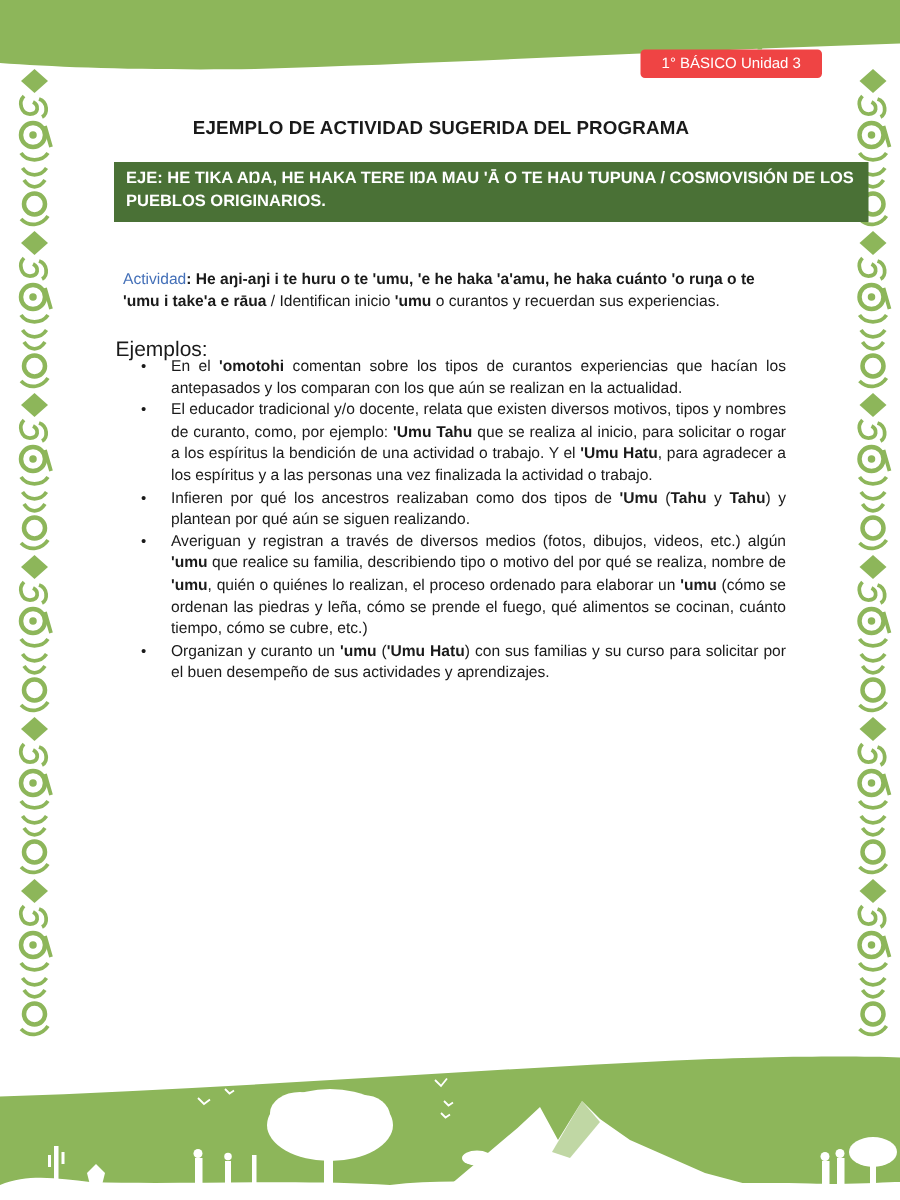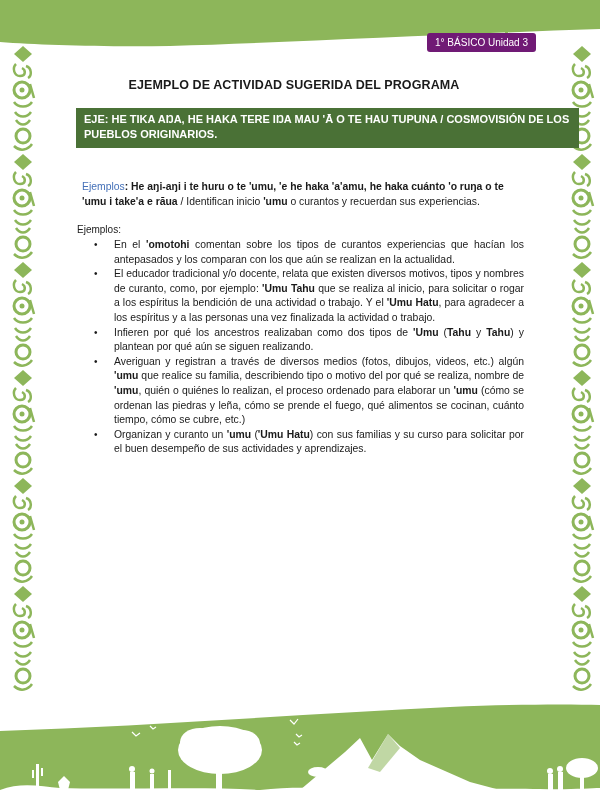--- a/index.html
+++ b/index.html
@@ -4,22 +4,22 @@
 <style>
   html, body { margin: 0; padding: 0; }
   body {
     width: 600px; height: 800px; position: relative; overflow: hidden;
     background: #ffffff;
     font-family: "Liberation Sans", sans-serif;
     color: #1a1a1a;
   }
   .banner { position: absolute; left: 0; top: 0; width: 600px; height: 60px; }
   .unit-tab {
-    position: absolute; left: 427px; top: 33px; width: 109px; height: 19px;
-    background: #701a75; border-radius: 3px;
+    position: absolute; left: 427px; top: 33px; width: 121px; height: 19px;
+    background: #ef4444; border-radius: 3px;
     color: #ffffff; font-size: 10px; line-height: 19px; text-align: center;
   }
   .unit-tab::before {
     content: ""; position: absolute; left: 78px; top: -6px; width: 3px; height: 6px; background: #8db65a;
   }
   .border-strip { position: absolute; top: 46px; width: 26px; height: 672px; }
   .border-left { left: 10px; }
   .border-right { left: 569px; }
   .title {
     position: absolute; left: 0; top: 78px; width: 588px; text-align: center;
@@ -30,21 +30,21 @@
     background: #4a7136; box-sizing: border-box; padding: 4px 8px;
     color: #ffffff; font-size: 11px; font-weight: bold; line-height: 15px;
   }
   .actividad {
     position: absolute; left: 82px; top: 179px; width: 440px;
     font-size: 10.4px; line-height: 15px;
   }
   .act-label { color: #4470b8; }
   .b { font-weight: bold; }
   .ejemplos-label {
-    position: absolute; left: 77px; top: 224px; font-size: 10px;
+    position: absolute; left: 77px; top: 224px; font-size: 14px;
   }
   .list {
     position: absolute; left: 77px; top: 238px; width: 447px; margin: 0; padding: 0; list-style: none;
     font-size: 10.4px; line-height: 14.6px;
   }
   .list li { position: relative; padding-left: 37px; text-align: justify; }
   .list li .dot {
     position: absolute; left: 17px; top: 0; font-size: 10px;
   }
   .footer { position: absolute; left: 0; top: 690px; width: 600px; height: 110px; }
@@ -87,21 +87,21 @@
     <use href="#orn" y="540"></use>
 </svg>
 
 <div class="title">EJEMPLO DE ACTIVIDAD SUGERIDA DEL PROGRAMA</div>
 
 <div class="eje-box">
   <span>EJE: HE TIKA AŊA, HE HAKA TERE IŊA MAU 'Ā O TE HAU TUPUNA / COSMOVISIÓN DE LOS PUEBLOS ORIGINARIOS.</span>
 </div>
 
 <div class="actividad">
-  <span class="act-label">Ejemplos</span><span class="b">: </span><span class="b">He aŋi-aŋi i te huru o te 'umu, 'e he haka 'a'amu, he haka cuánto 'o ruŋa o te 'umu i take'a e rāua</span><span> / </span><span>Identifican inicio </span><span class="b">'umu</span><span> o curantos y recuerdan sus experiencias.</span>
+  <span class="act-label">Actividad</span><span class="b">: </span><span class="b">He aŋi-aŋi i te huru o te 'umu, 'e he haka 'a'amu, he haka cuánto 'o ruŋa o te 'umu i take'a e rāua</span><span> / </span><span>Identifican inicio </span><span class="b">'umu</span><span> o curantos y recuerdan sus experiencias.</span>
 </div>
 
 <div class="ejemplos-label">Ejemplos:</div>
 
 <ul class="list">
   <li>
     <span class="dot">•</span>
     <span>En el </span><span class="b">'omotohi</span><span> comentan sobre los tipos de curantos experiencias que hacían los antepasados y los comparan con los que aún se realizan en la actualidad.</span>
   </li>
   <li>

